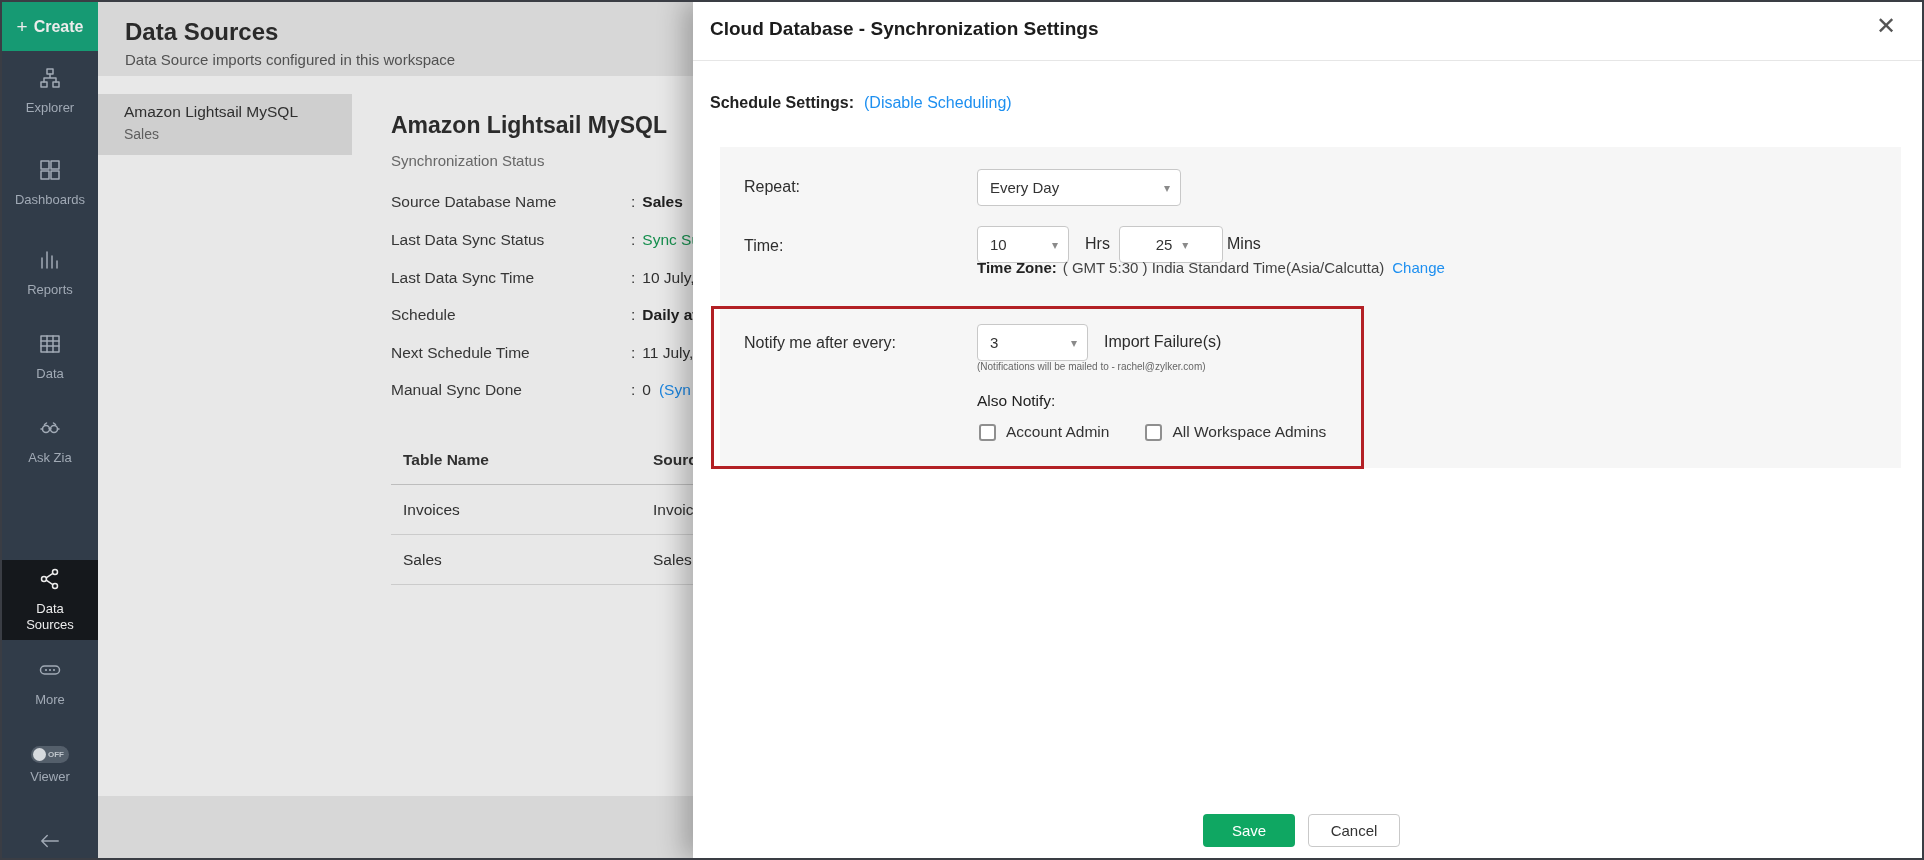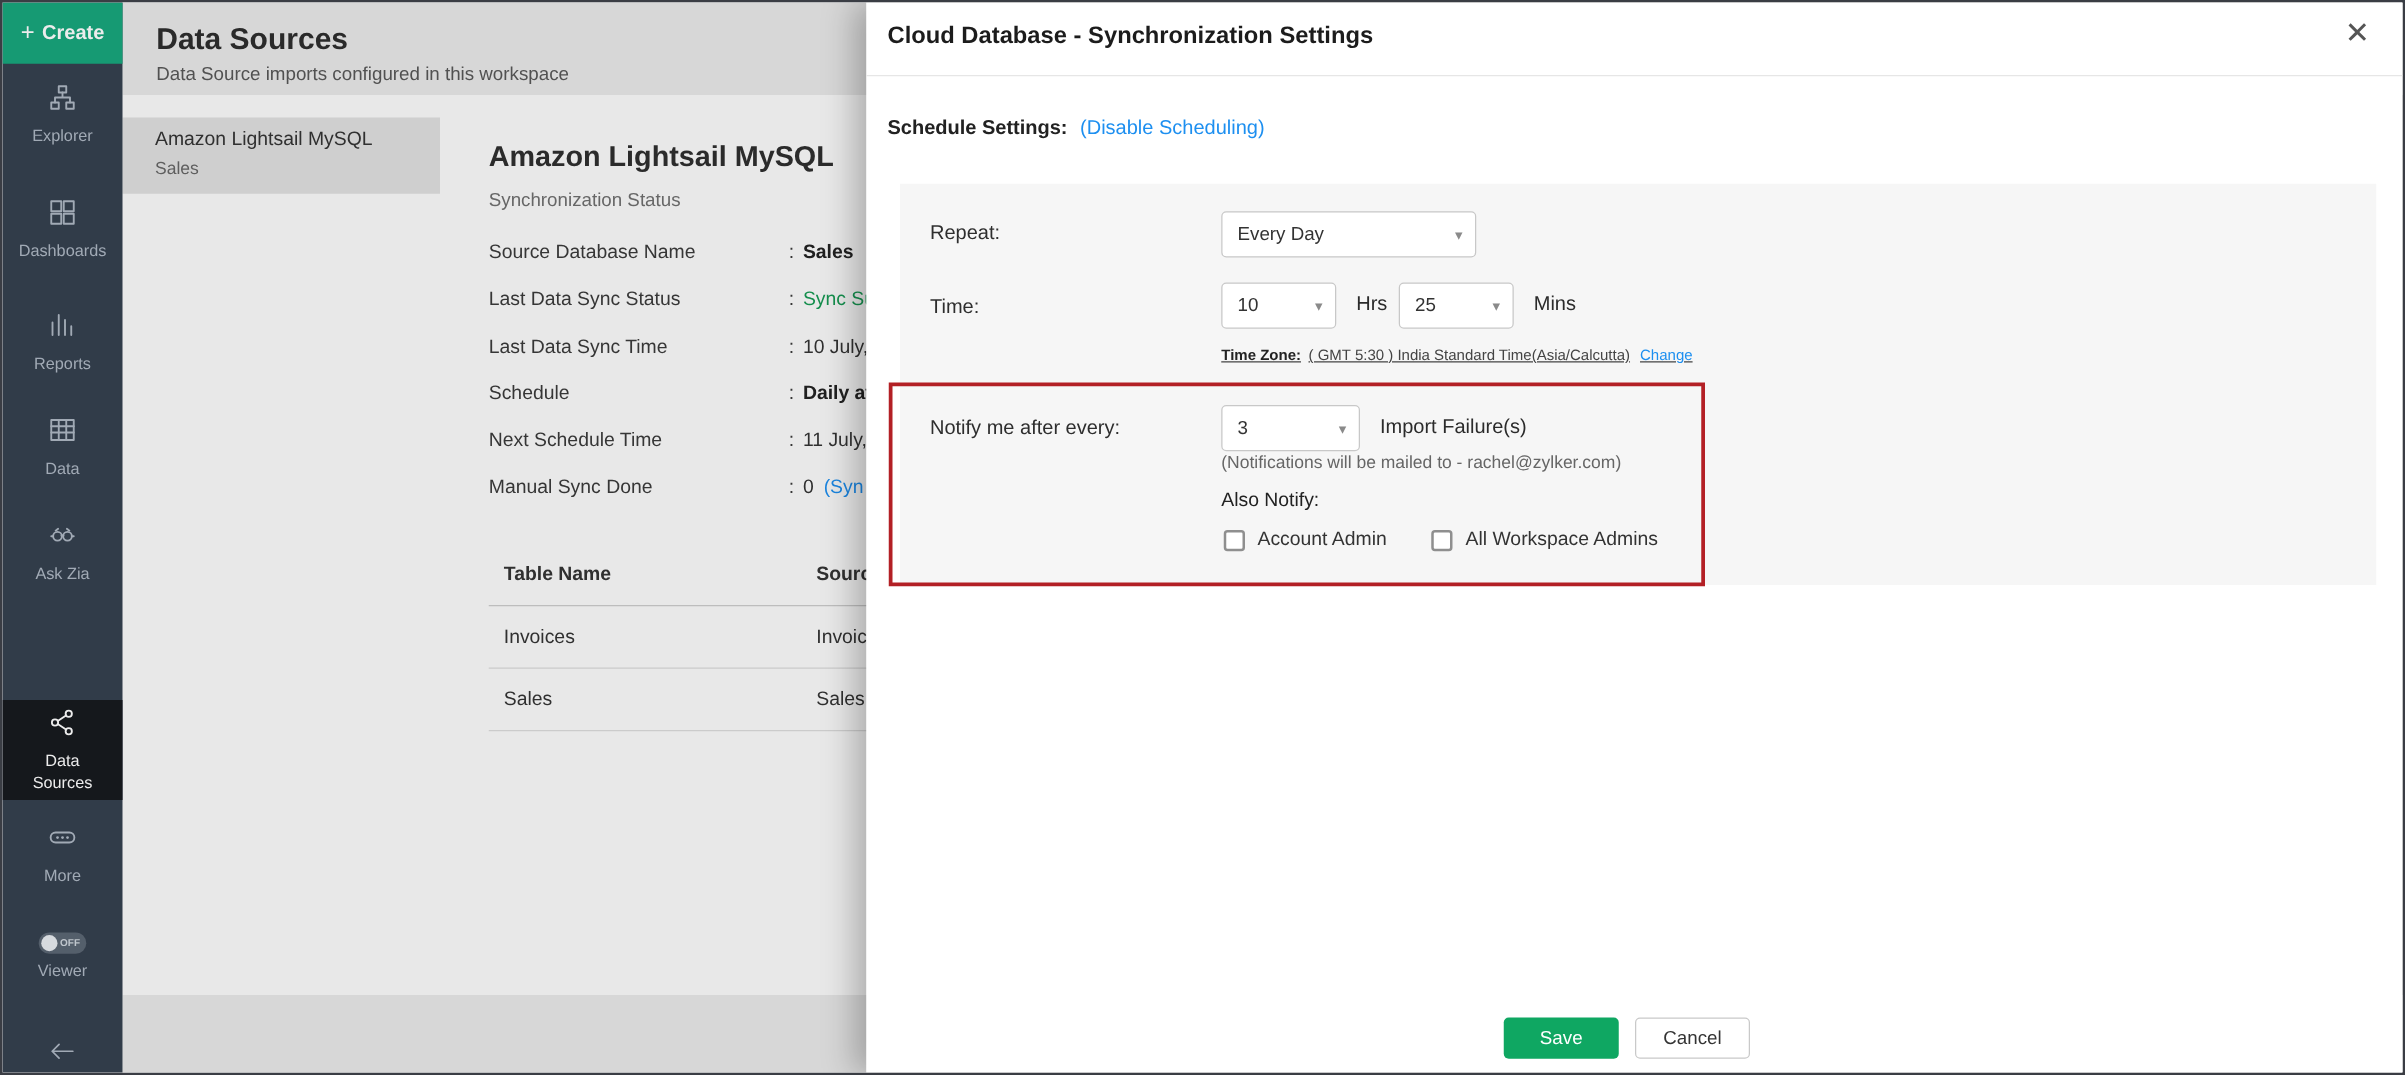--- a/index.html
+++ b/index.html
@@ -58,33 +58,33 @@
   .schedule-line { position:absolute; left:17px; top:92px; font-size:16px; display:flex; gap:10px; align-items:baseline; }
   .schedule-label { font-weight:bold; color:#222; }
   .link { color:#1d8ff0; cursor:pointer; }
   .panel { position:absolute; left:27px; top:145px; width:1181px; height:321px; background:#f6f6f6; }
   .form-label { position:absolute; left:24px; font-size:16px; color:#2e2e2e; }
   .dd { position:absolute; background:#fff; border:1px solid #c8c8c8; border-radius:4px; height:37px;
     display:flex; align-items:center; justify-content:space-between; padding:0 10px 0 12px; font-size:15px; color:#333; cursor:pointer; }
   .dd .chev { font-size:12px; color:#8a8a8a; margin-left:10px; }
   .dd-repeat { left:257px; top:22px; width:204px; }
   .dd-hrs { left:257px; top:79px; width:92px; }
-  .dd-mins { left:399px; top:79px; width:92px; }
+  .dd-mins { left:399px; top:79px; width:104px;justify-content:center; }
   .dd-notify { left:257px; top:177px; width:111px; }
   .inline-label { position:absolute; font-size:16px; color:#2b2b2b; }
   .lbl-repeat { top:31px; }
   .lbl-time { top:90px; }
   .lbl-notify { top:187px; }
   .lbl-hrs { left:365px; top:88px; }
   .lbl-mins { left:507px; top:88px; }
   .lbl-failures { left:384px; top:186px; }
-  .tz-line { position:absolute; left:257px; top:130px; font-size:12px; color:#444; white-space:nowrap;text-decoration:underline; }
+  .tz-line { position:absolute; left:257px; top:112px; font-size:15px; color:#444; white-space:nowrap; }
   .tz-label { font-weight:bold; color:#222; margin-right:6px; }
   .tz-change { margin-left:8px; }
-  .note { position:absolute; left:257px; top:214px; font-size:14px; color:#666; }
+  .note { position:absolute; left:257px; top:214px; font-size:10px; color:#666; }
   .also { position:absolute; left:257px; top:245px; font-size:15.5px; color:#222; }
   .cbrow { position:absolute; left:259px; top:276px; display:flex; align-items:center; gap:10px; font-size:15.5px; color:#333; }
   .cb { width:17px; height:17px; border:2px solid #8f8f8f; border-radius:3px; background:#fff; cursor:pointer; flex:0 0 auto; }
   .cb-gap { margin-left:26px; }
   .red-box { position:absolute; left:18px; top:304px; width:653px; height:163px; border:3px solid #b32025; z-index:5; pointer-events:none; }
   .btn { position:absolute; top:812px; width:92px; height:33px; border-radius:4px; display:flex; align-items:center;
     justify-content:center; font-size:15px; cursor:pointer; }
   .btn-save { left:510px; background:#0fa762; color:#fff; }
   .btn-cancel { left:615px; background:#fff; color:#333; border:1px solid #c9c9c9; }
 </style>

